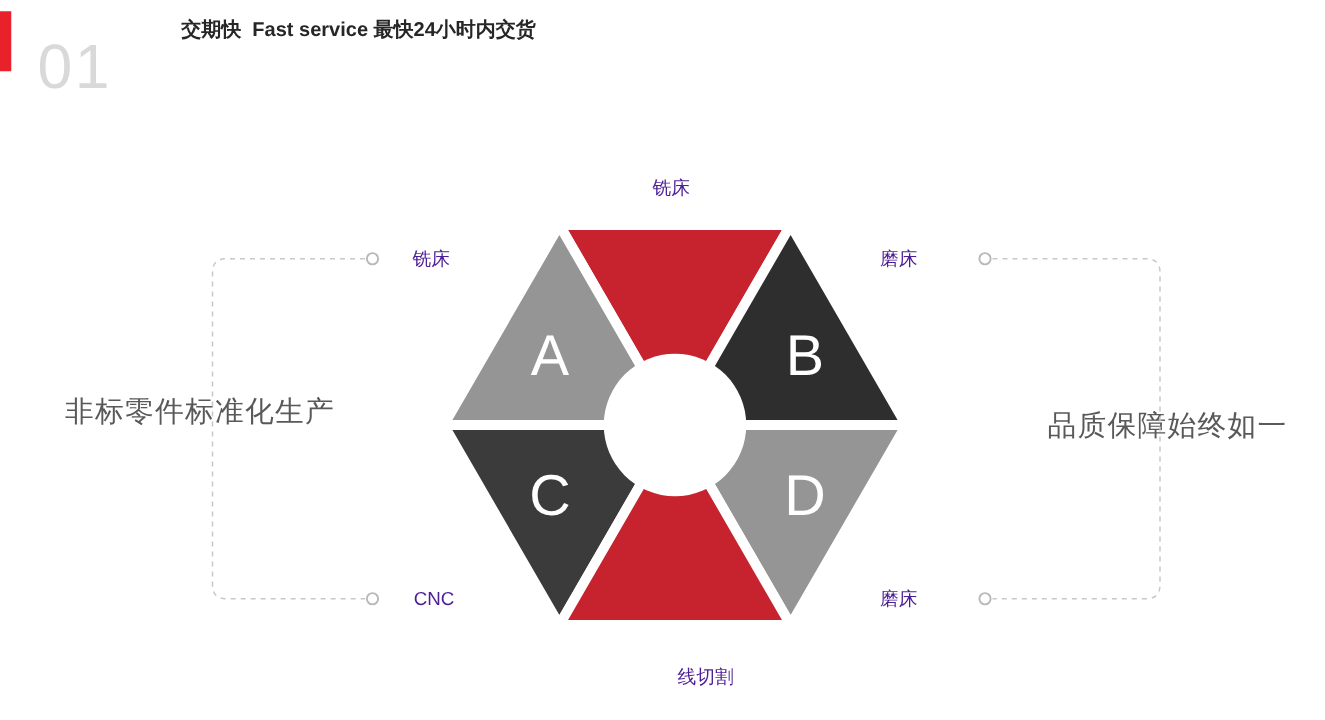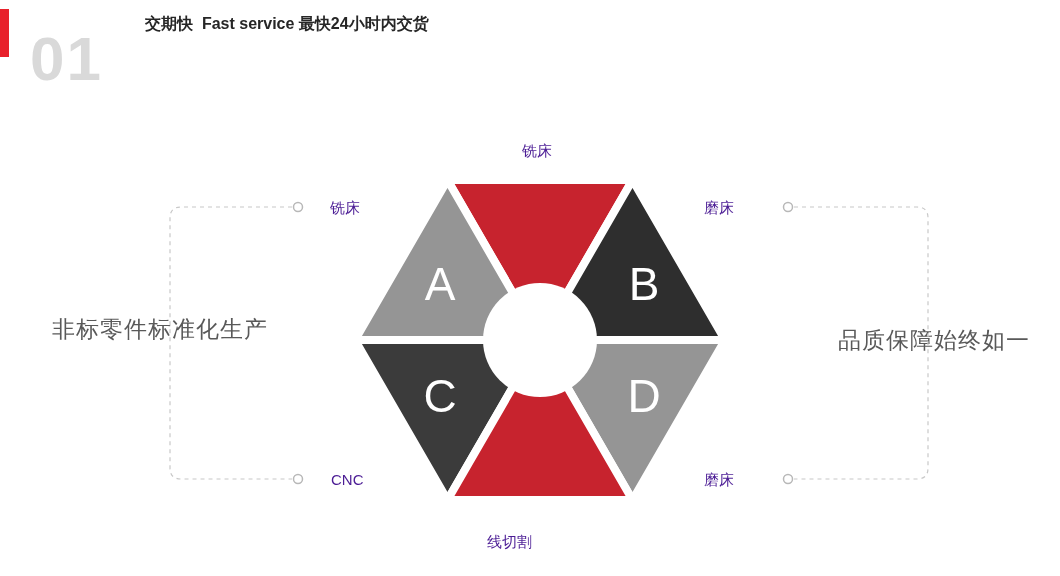--- a/index.html
+++ b/index.html
@@ -2,38 +2,38 @@
 <html><head>
 <meta charset="utf-8">
 <style>
   html,body { margin:0; padding:0; background:#ffffff; }
   .slide {
     position:relative; width:1060px; height:576px; background:#ffffff;
     overflow:hidden; font-family:"Liberation Sans", sans-serif;
   }
   .accent-bar { position:absolute; left:0; top:9px; width:9px; height:48px; background:#e8212b; }
   .index-number {
-    position:absolute; left:30px; top:28px; font-size:62px; line-height:1;
-    font-weight:700; color:#d9d9d9; letter-spacing:2px;
+    position:absolute; left:30px; top:28px; font-size:50px; line-height:1;
+    font-weight:400; color:#d9d9d9; letter-spacing:2px;
   }
   .header-title {
     position:absolute; left:145px; top:14px; font-size:16px; font-weight:700;
     color:#262626; white-space:pre-wrap;
   }
   .bullets { position:absolute; left:146px; top:60px; font-size:12px; color:#595959; line-height:19px; }
   .caption { position:absolute; font-size:23px; color:#595959; letter-spacing:1px; }
   .caption.left  { left:52px;  top:314px; }
   .caption.right { left:838px; top:325px; }
   .dlabel { position:absolute; font-size:15px; color:#4c1d95; line-height:15px; }
   .dlabel.top    { left:497px; top:143px; width:80px;  text-align:center; }
   .dlabel.lt     { left:330px; top:200px; }
   .dlabel.rt     { left:704px; top:200px; }
   .dlabel.lb     { left:331px; top:472px; }
   .dlabel.rb     { left:704px; top:472px; }
-  .dlabel.bottom { left:487px; top:534px; width:100px; text-align:left; }
+  .dlabel.bottom { left:487px; top:534px; width:100px; text-align:right; }
   svg.diagram { position:absolute; left:0; top:0; width:1060px; height:576px; }
   .tri  { stroke:#ffffff; stroke-width:8; stroke-linejoin:round; }
   .dash { fill:none; stroke:#c8c8c8; stroke-width:1.2; stroke-dasharray:4 4; }
   .dot  { fill:#ffffff; stroke:#b8b8b8; stroke-width:1.5; }
   .letter {
     fill:#ffffff; font-size:46px; font-family:"Liberation Sans", sans-serif;
     text-anchor:middle; font-weight:400;
   }
 </style>
 </head>

